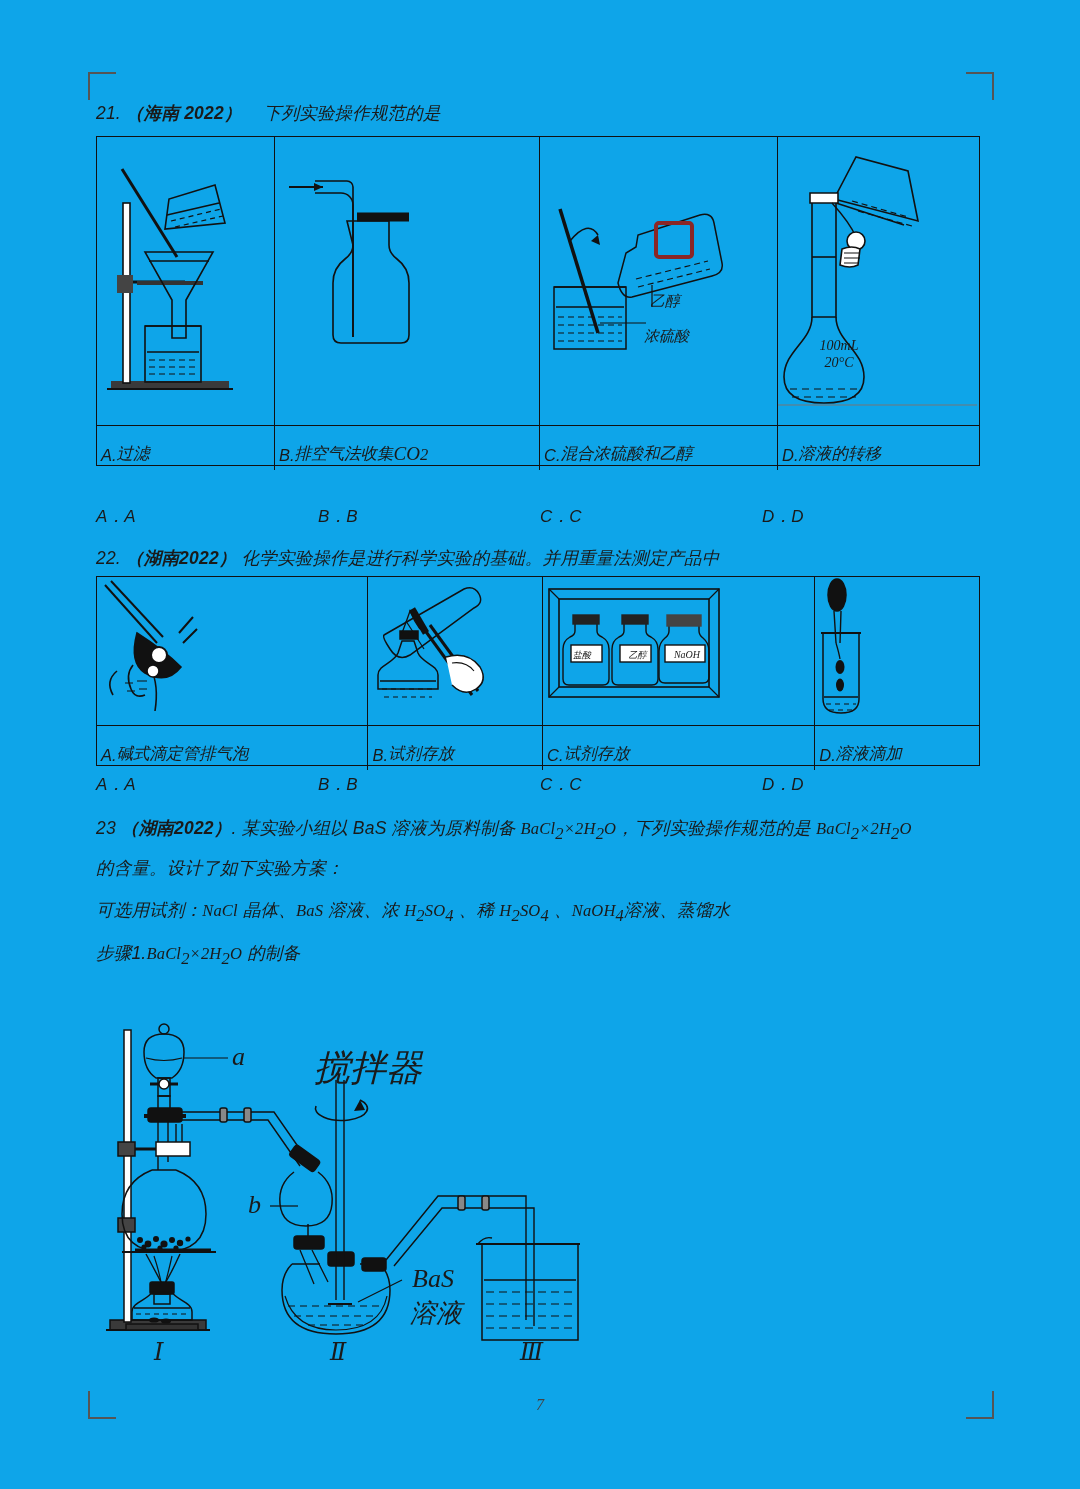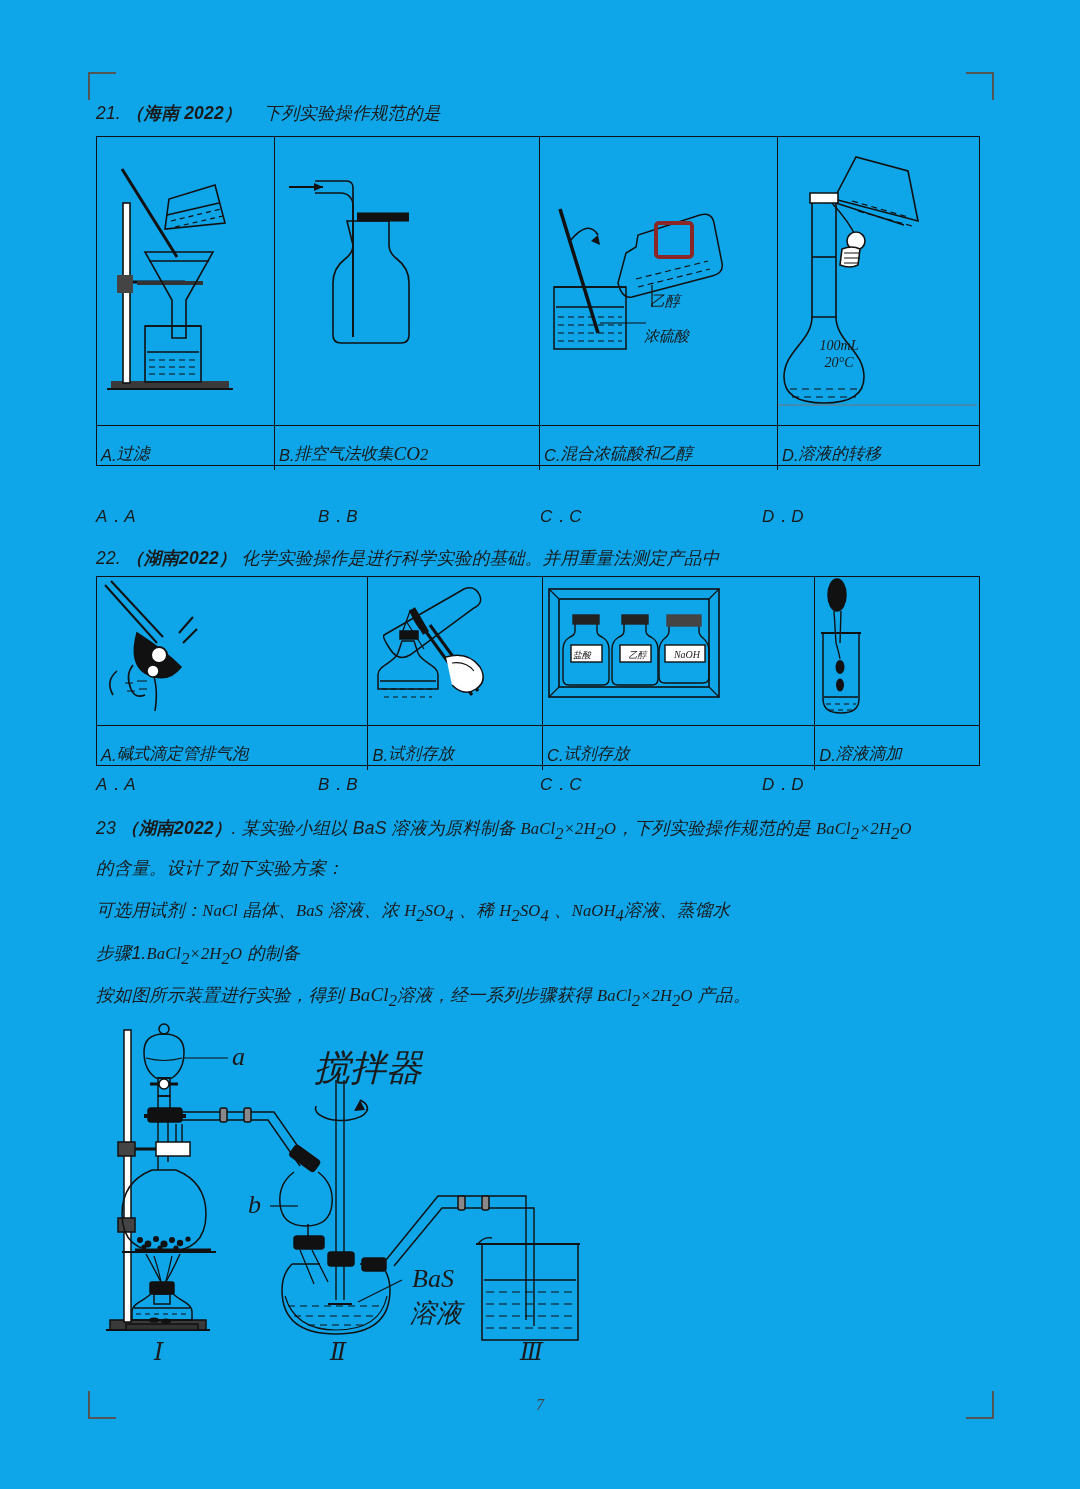--- a/index.html
+++ b/index.html
@@ -434,23 +434,20 @@
   <div class="qline" style="left:96px; top:855px;">的含量。设计了如下实验方案：</div>
 
   <div class="qline" style="left:96px; top:897px;">
     <span>可选用试剂：</span><span class="chem">NaCl</span> 晶体、<span class="chem">BaS</span> 溶液、浓 <span class="chem">H</span><sub class="chem">2</sub><span class="chem">SO</span><sub class="chem">4</sub> 、稀 <span class="chem">H</span><sub class="chem">2</sub><span class="chem">SO</span><sub class="chem">4</sub> 、<span class="chem">NaOH</span><sub class="chem">4</sub>溶液、蒸馏水
   </div>
 
   <div class="qline" style="left:96px; top:940px;">
     <span>步骤1.</span><span class="chem">BaCl</span><sub class="chem">2</sub><span class="chem">×2H</span><sub class="chem">2</sub><span class="chem">O</span> <span>的制备</span>
   </div>
 
-  <div class="qline" style="left:96px; top:982px;">
-    <span>按如图所示装置进行实验，得到 </span><span class="chem" style="font-size:19px">BaCl</span><sub class="chem">2</sub><span>溶液，经一系列步骤获得 </span><span class="chem">BaCl</span><sub class="chem">2</sub><span class="chem">×2H</span><sub class="chem">2</sub><span class="chem">O</span> <span>产品。</span>
-  </div>
 
   <div class="fig" style="left:96px; top:1020px; width:620px; height:355px;">
     <svg width="620" height="355" viewBox="0 0 620 355">
       <g fill="none" stroke="#111" stroke-width="1.5">
 
         <path d="M14 300 h96 v10 h-96 z" fill="#3a3a3a" stroke="#111"></path>
         <path d="M10 310 h104" stroke-width="2"></path>
         <rect x="28" y="10" width="7" height="292" fill="#fff"></rect>
         <rect x="22" y="122" width="17" height="14" fill="#444" stroke="#111"></rect>
         <rect x="22" y="198" width="17" height="14" fill="#444" stroke="#111"></rect>

